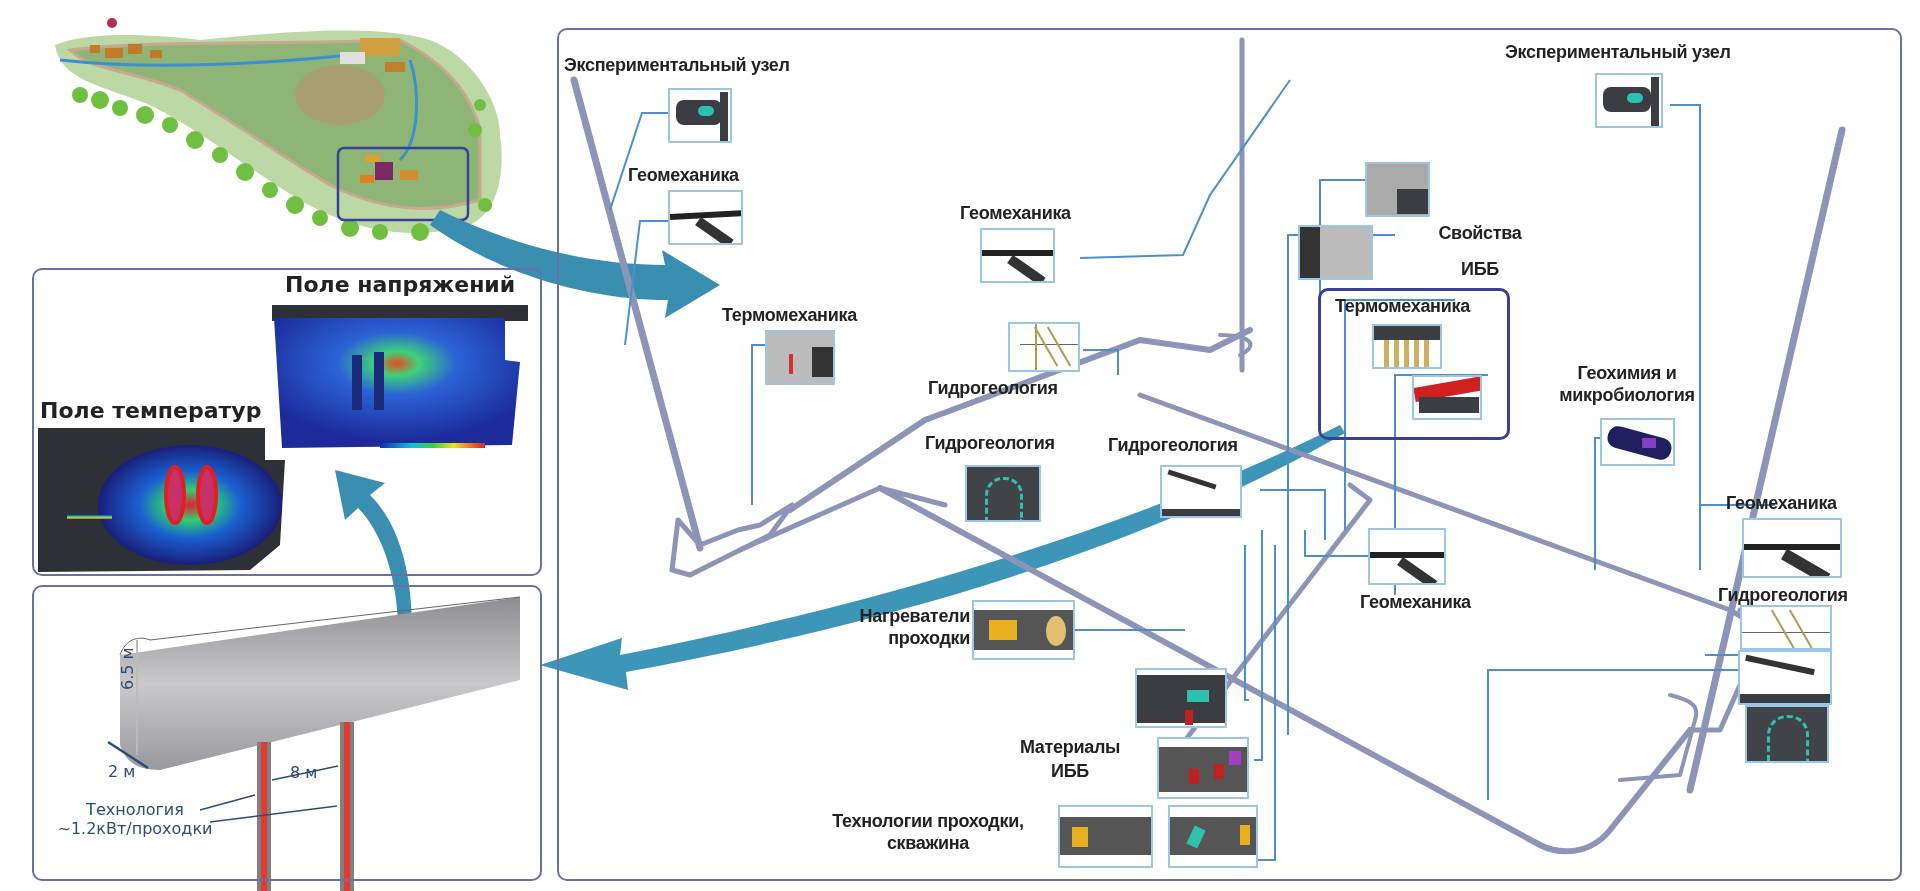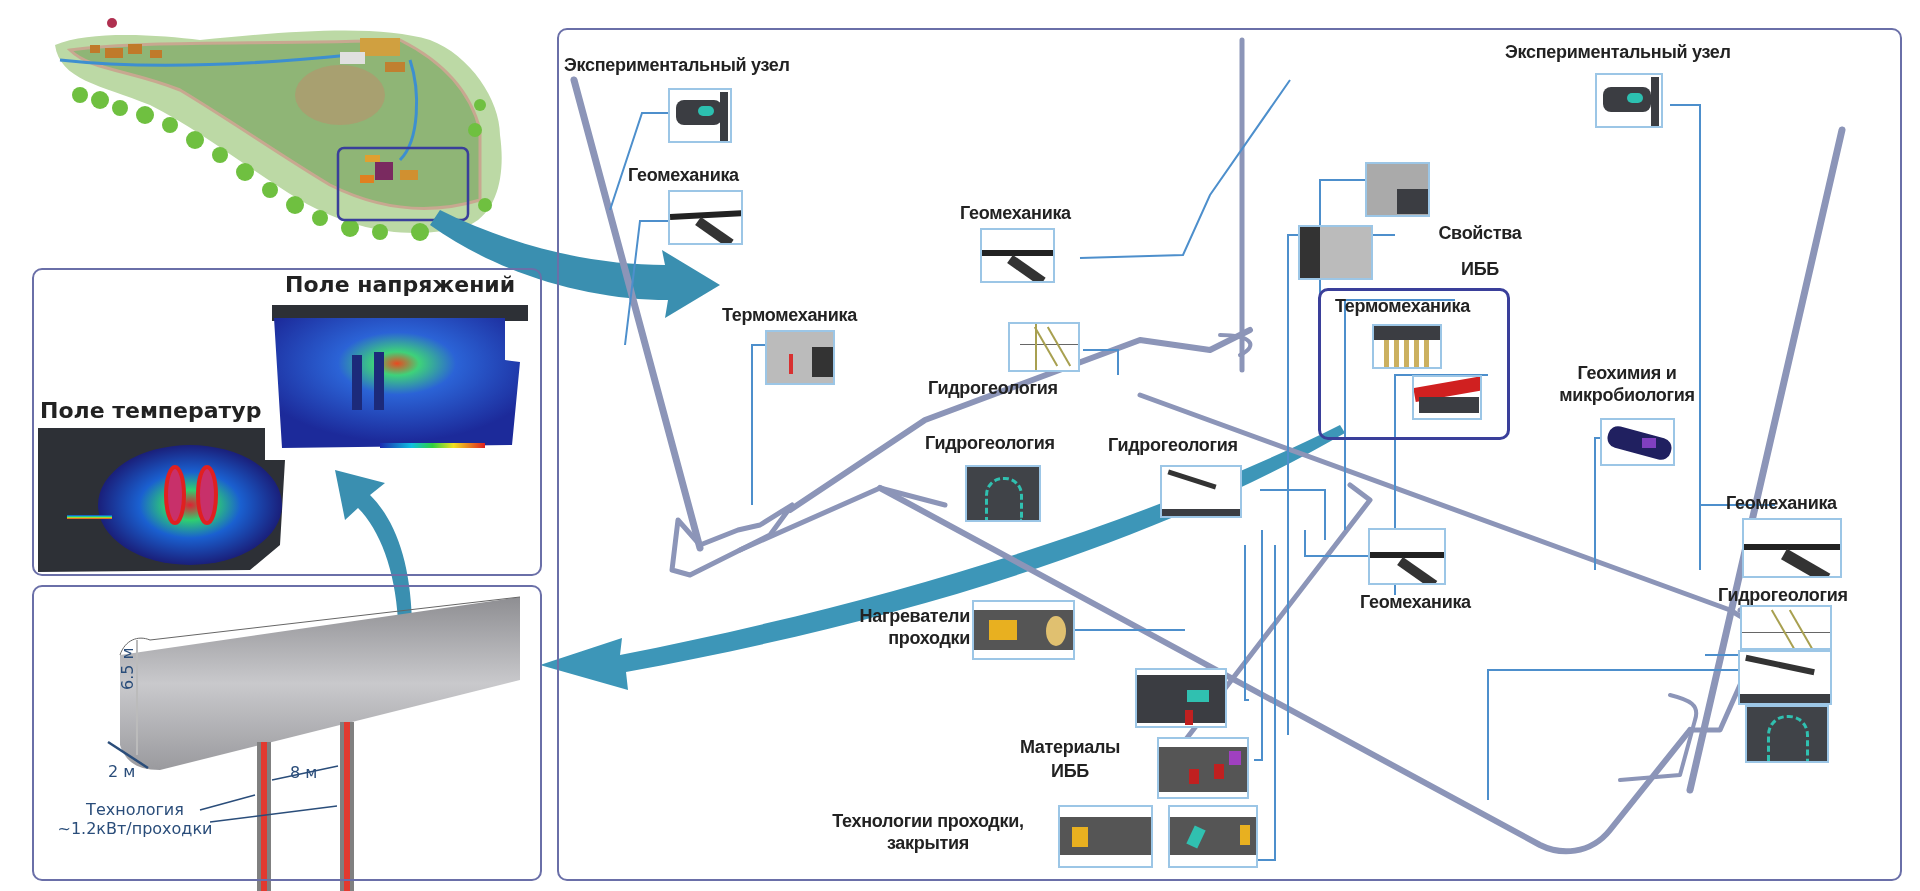--- a/index.html
+++ b/index.html
@@ -310,14 +310,14 @@
 <div class="lbl c" style="left:840px;top:605px;width:130px;line-height:22px;text-align:right;">
   <div>Нагреватели</div>
   <div>проходки</div>
 </div>
 <div class="lbl c" style="left:1000px;top:735px;width:140px;line-height:24px;">
   <div>Материалы</div>
   <div>ИББ</div>
 </div>
 <div class="lbl c" style="left:808px;top:810px;width:240px;line-height:22px;">
   <div>Технологии проходки,</div>
-  <div>закрытия</div>
+  <div>скважина</div>
 </div>
 
 </body></html>

